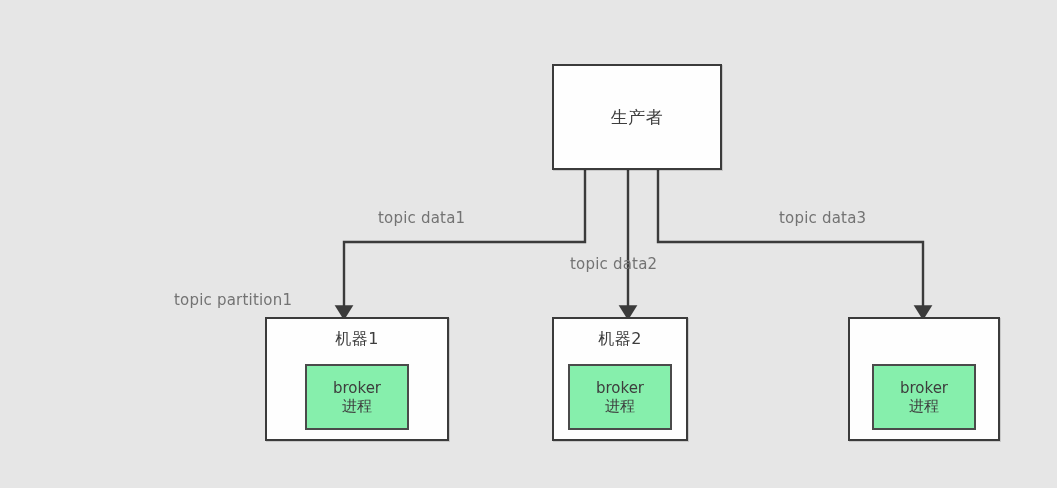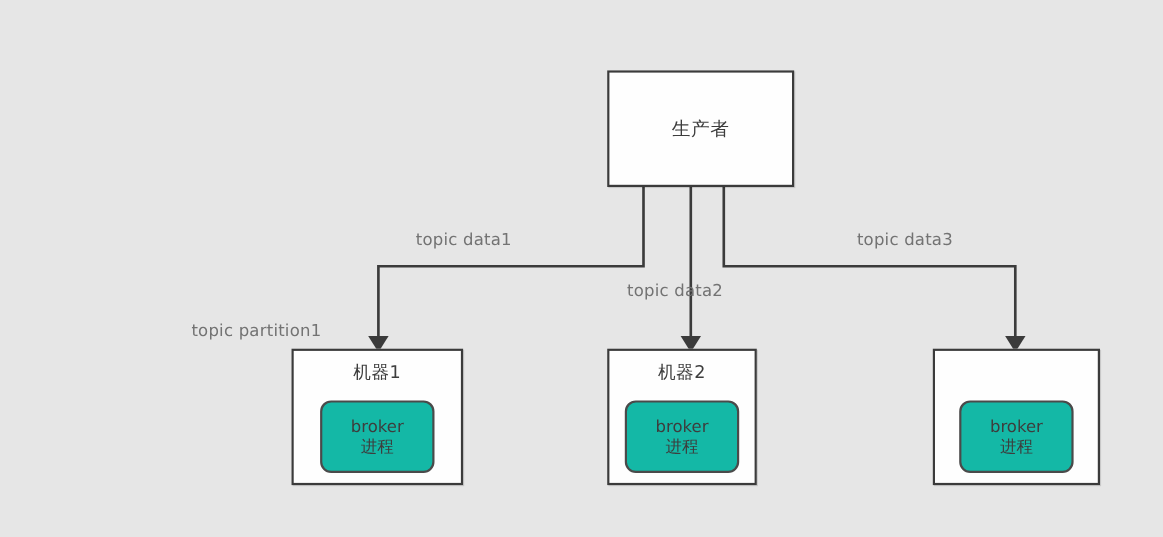--- a/index.html
+++ b/index.html
@@ -52,21 +52,21 @@
     align-items: center;
     justify-content: center;
     font-size: 17px;
     color: #3d3d3d;
     letter-spacing: 0.5px;
   }
   .machine-node {
     top: 317px;
     height: 124px;
   }
-  .machine-1 { left: 265px; width: 156px; }
+  .machine-1 { left: 265px; width: 184px; }
   .machine-2 { left: 552px; width: 136px; }
   .machine-3 { left: 848px; width: 152px; }
 
   .machine-title {
     position: absolute;
     top: 10px;
     left: 0;
     width: 100%;
     text-align: center;
     font-size: 16px;
@@ -74,22 +74,22 @@
     letter-spacing: 0.5px;
   }
   .broker-box {
     position: absolute;
     left: 50%;
     transform: translateX(-50%);
     top: 45px;
     width: 104px;
     height: 66px;
     border: 2px solid #4a4a4a;
-    border-radius: 10px;
-    background: #14b8a6;
+    border-radius: 0;
+    background: #86efac;
     box-sizing: border-box;
     display: flex;
     flex-direction: column;
     align-items: center;
     justify-content: center;
     line-height: 1.22;
   }
   .broker-line {
     font-size: 15px;
     color: #3d3d3d;

